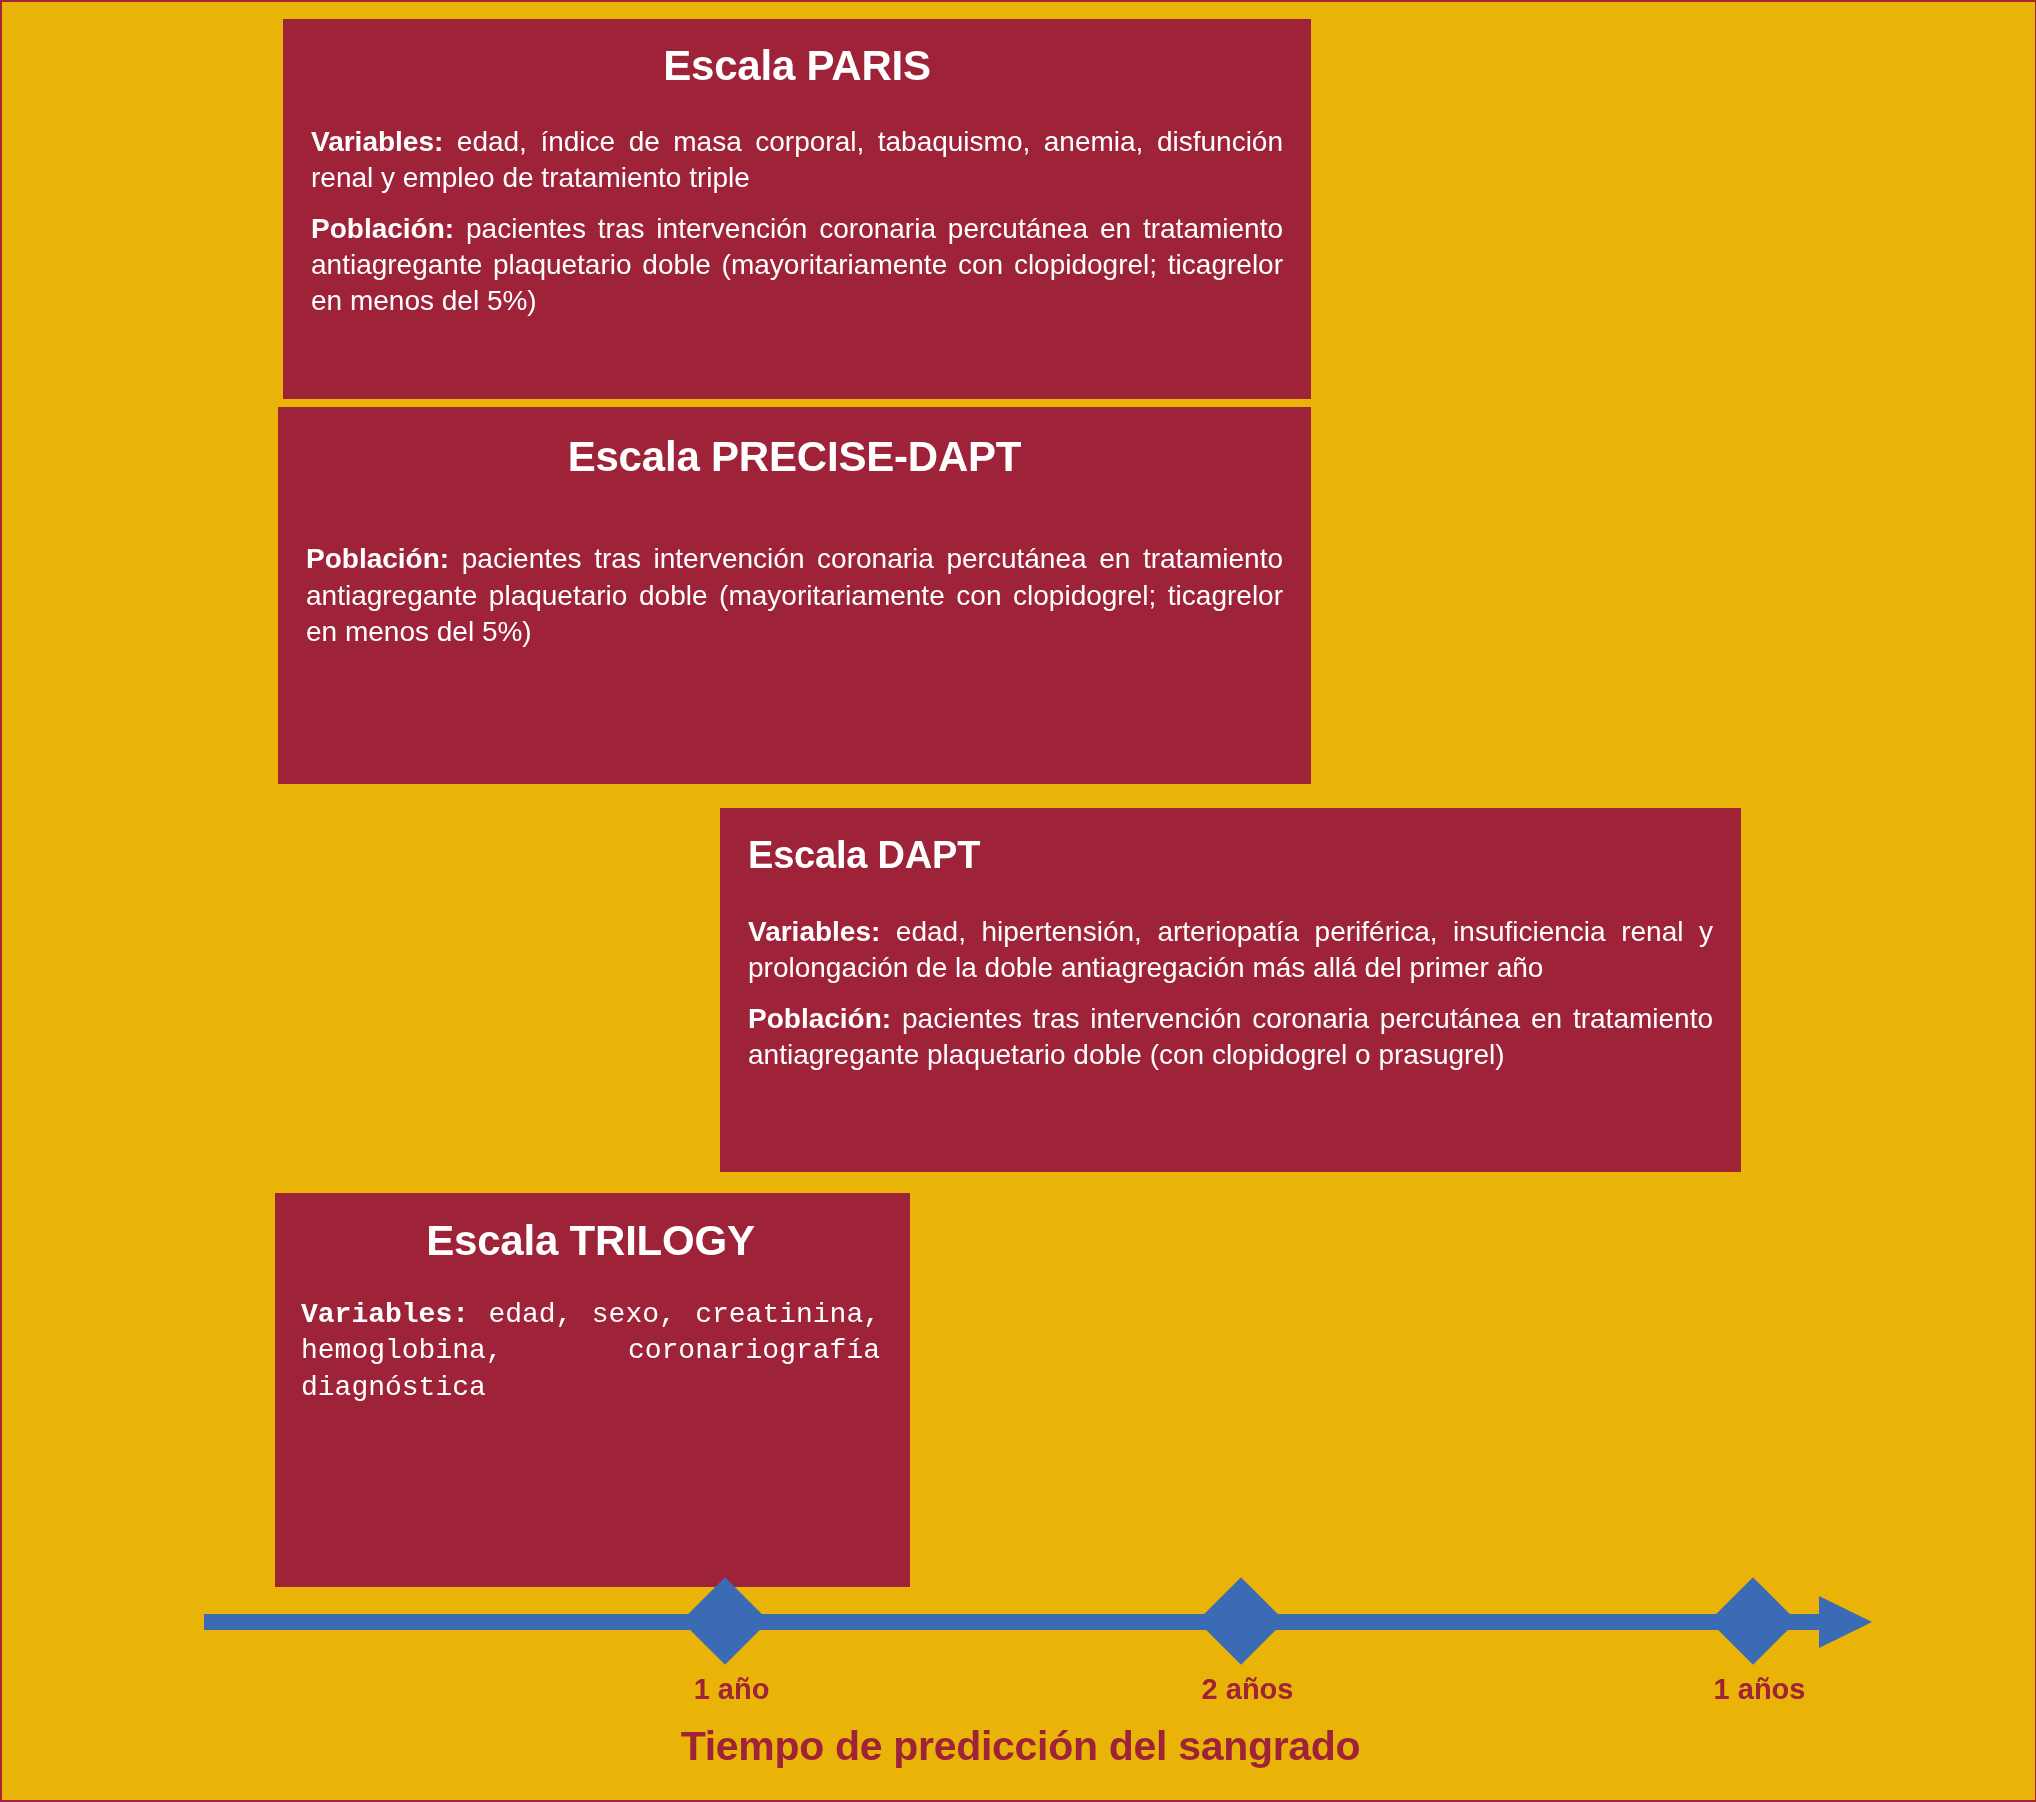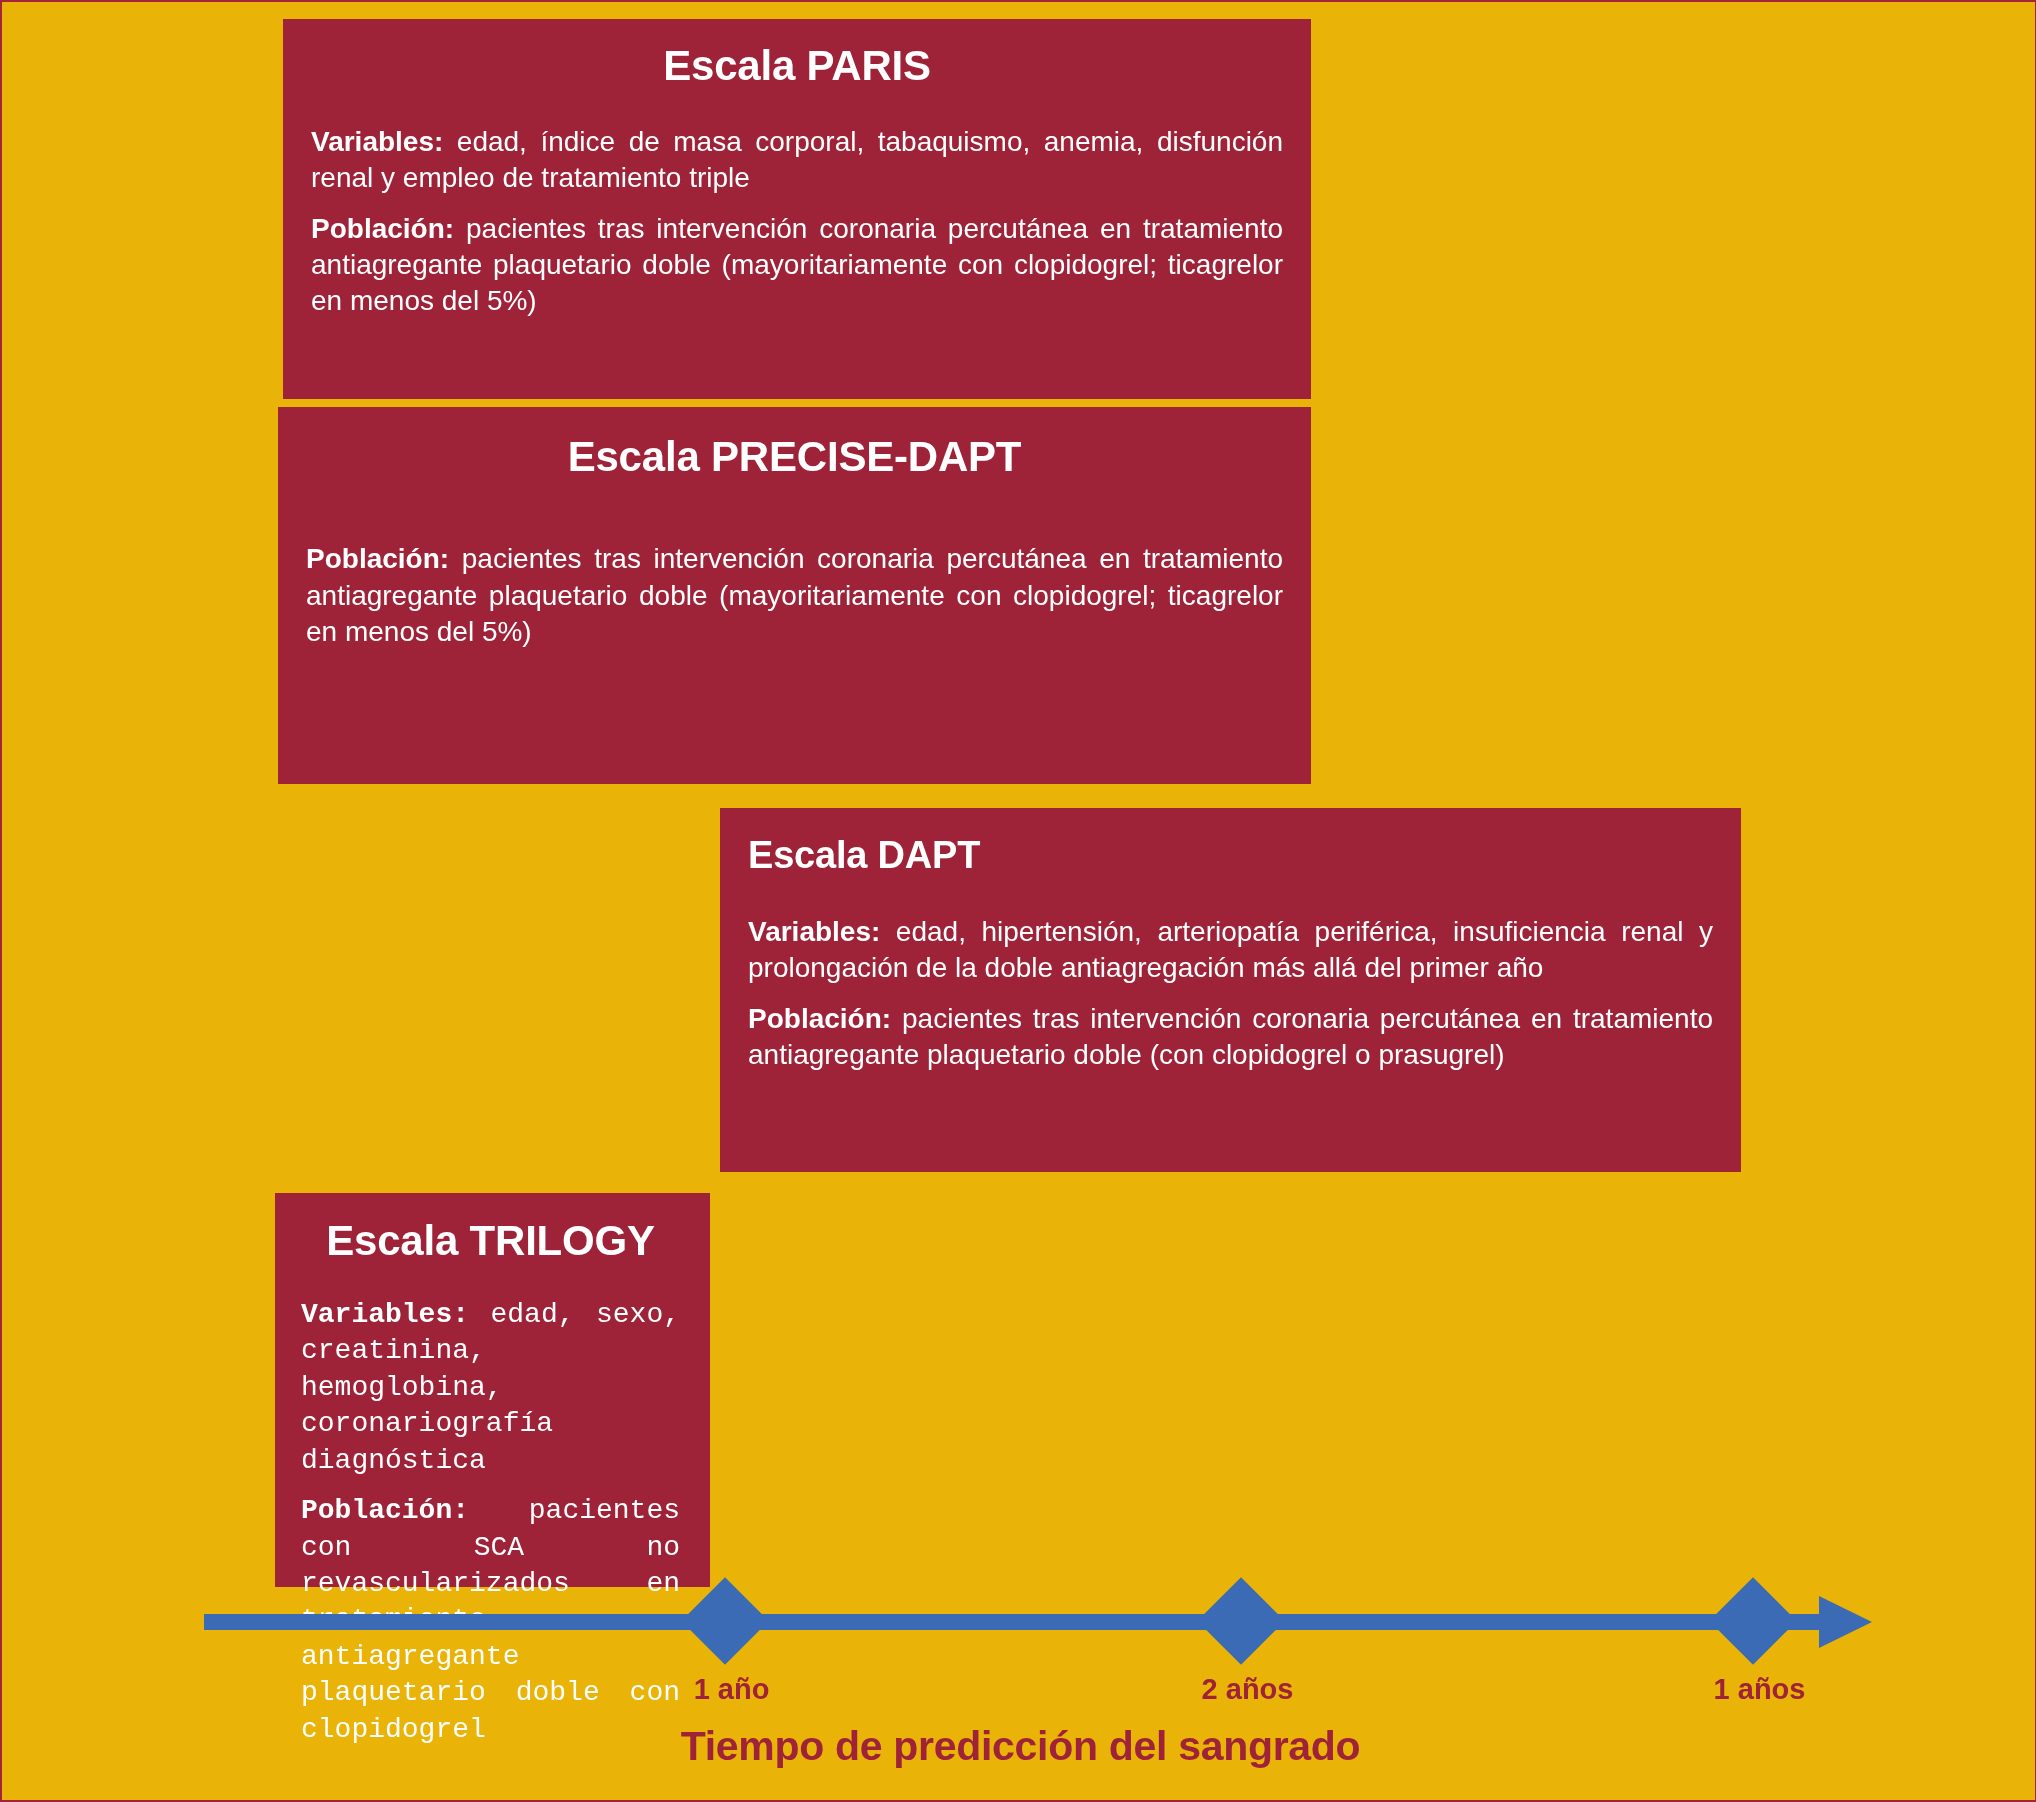--- a/index.html
+++ b/index.html
@@ -60,21 +60,21 @@
   
   #card-dapt{
     left:718px; top:806px; width:1021px; height:364px;
     padding:28px 28px 22.6px 28px;
   }
   #card-dapt .card-title{font-size:38px;margin-bottom:38px;}
   #card-dapt p{font-size:28px;}
 
   
   #card-trilogy{
-    left:273px; top:1191px; width:435px; height:394px;
+    left:273px; top:1191px; width:635px; height:394px;
     padding:26px 30px 21px 26px;
   }
   #card-trilogy .card-title{font-size:42px;text-align:center;margin-bottom:34px;}
   #card-trilogy p{font-size:28px;font-family:Liberation Mono, monospace;}
 
   
   #timeline{
     position:absolute;
     left:0; top:1563px; width:2037px; height:239px;
   }
@@ -147,21 +147,20 @@
     <div class="card-title">Escala DAPT</div>
     <p><b>Variables:</b><span> edad, hipertensión, arteriopatía periférica, insuficiencia renal y prolongación de la doble antiagregación más allá del primer año</span></p>
     <div class="gap"></div>
     <p><b>Población:</b><span> pacientes tras intervención coronaria percutánea en tratamiento antiagregante plaquetario doble (con clopidogrel o prasugrel)</span></p>
   </div>
 
   <div class="card" id="card-trilogy">
     <div class="card-title">Escala TRILOGY</div>
     <p><b>Variables:</b><span> edad, sexo, creatinina, hemoglobina, coronariografía diagnóstica</span></p>
     <div class="gap"></div>
-    <p><b>Población:</b><span> pacientes con SCA no revascularizados en tratamiento antiagregante plaquetario  doble con clopidogrel</span></p>
   </div>
 
   <div id="timeline">
     <div id="axis-line"></div>
     <div id="axis-arrow"></div>
 
     <div class="tick" id="tick-1"></div>
     <div class="tick-label" id="tick-label-1">1 año</div>
 
     <div class="tick" id="tick-2"></div>

